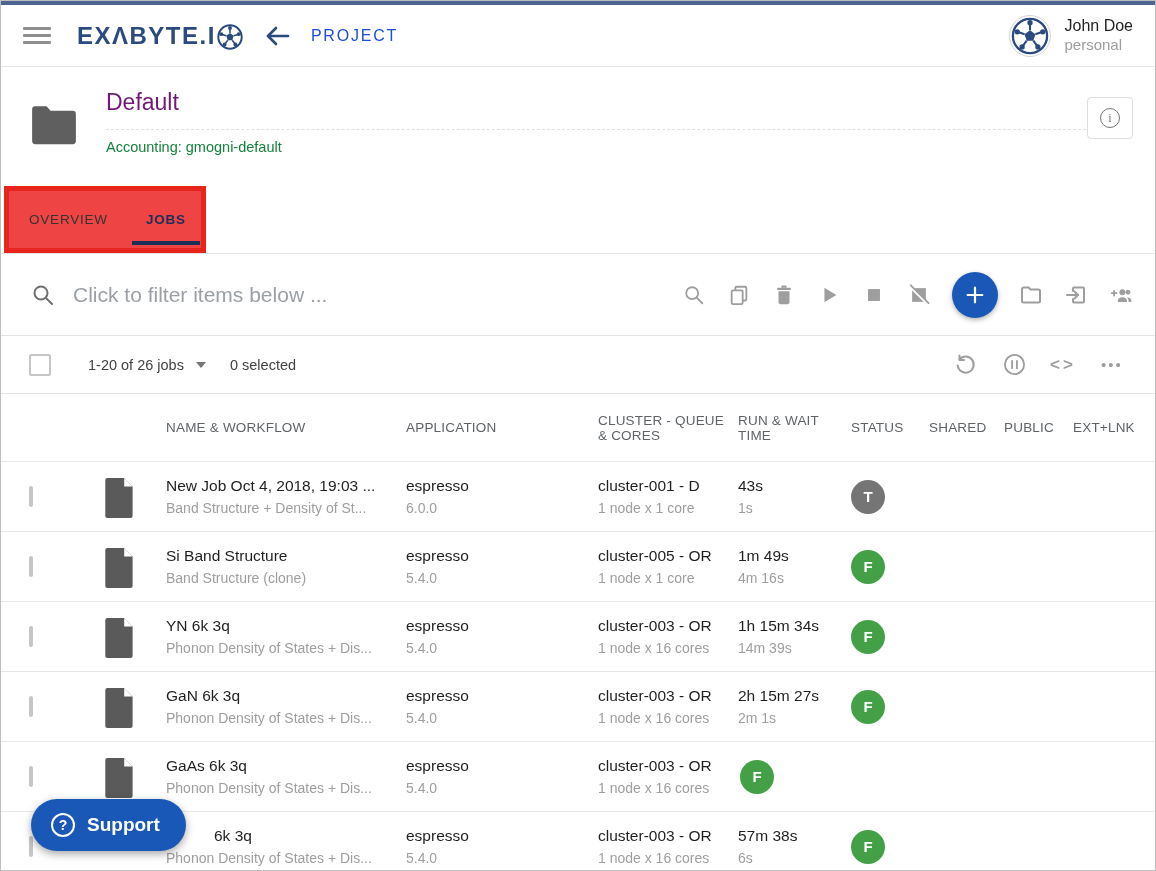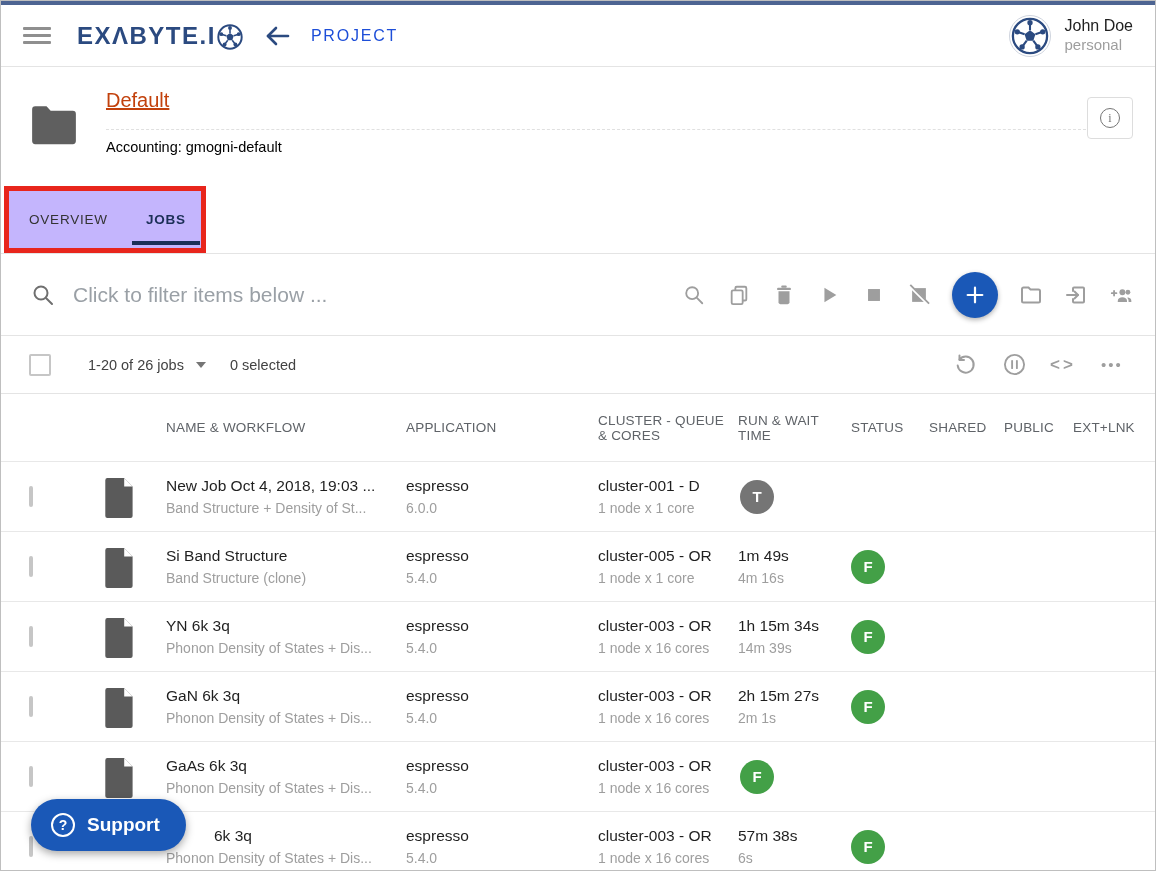--- a/index.html
+++ b/index.html
@@ -22,29 +22,29 @@
   .project-label { margin-left:20px; color:#1d4ed8; font-size:16px; letter-spacing:1.8px; }
   .topbar-right { margin-left:auto; display:flex; align-items:center; gap:14px; }
   .avatar { width:42px; height:42px; border-radius:50%; border:1px solid #cfd4de; display:flex; align-items:center; justify-content:center; background:#fff; cursor:pointer; }
   .user-block { display:flex; flex-direction:column; line-height:1.25; }
   .user-name { font-size:16px; color:#212121; }
   .user-account { font-size:15px; color:#9e9e9e; }
 
   
   .project-head { position:relative; height:119px; }
   .folder-icon { position:absolute; left:28px; top:36px; }
-  .project-title { position:absolute; left:105px; top:22px; font-size:20px; color:#c2410c;text-decoration:underline; }
+  .project-title { position:absolute; left:105px; top:22px; font-size:23px; color:#701a75; }
   .title-divider { position:absolute; left:105px; top:62px; width:980px; border-bottom:1px dashed #e0e0e0; }
-  .project-subtitle { position:absolute; left:105px; top:72px; font-size:14.5px; color:#000000; }
+  .project-subtitle { position:absolute; left:105px; top:72px; font-size:14.5px; color:#15803d; }
   .info-btn { position:absolute; right:22px; top:30px; width:46px; height:42px; border:1px solid #ddd; border-radius:4px; background:#fff; display:flex; align-items:center; justify-content:center; cursor:pointer; }
   .info-glyph { width:20px; height:20px; border:1.6px solid #757575; border-radius:50%; color:#757575; font-size:12px; display:flex; align-items:center; justify-content:center; font-family:"Liberation Serif",serif; }
 
   
   .tabs-row { position:relative; height:68px; border-bottom:1px solid #e4e4e4; background:#fff; }
-  .anno-box { position:absolute; left:3px; top:0; height:100%; width:202px; background:#c4b5fd; border:5px solid #e8251c; display:flex; align-items:center; }
+  .anno-box { position:absolute; left:3px; top:0; height:100%; width:202px; background:#ef4444; border:5px solid #e8251c; display:flex; align-items:center; }
   .tab { position:relative; height:100%; display:flex; align-items:center; cursor:pointer; font-size:13.5px; letter-spacing:.8px; }
   .tab-overview { margin-left:20px; color:#333; }
   .tab-jobs { margin-left:38px; color:#1c2f57; font-weight:bold; }
   .tab-jobs .underline { position:absolute; left:-14px; right:-14px; bottom:3px; height:4px; background:#1c2f57; }
 
   
   .filter-row { height:82px; display:flex; align-items:center; border-bottom:1px solid #e4e4e4; padding:0 22px 0 30px; }
   .filter-input { flex:1; margin-left:18px; border:none; outline:none; font-size:21px; color:#424242; font-family:inherit; min-width:120px; }
   .filter-input::placeholder { color:#9aa0a6; }
   .icon-strip { display:flex; align-items:center; gap:21px; }
@@ -314,20 +314,24 @@
         <div class="cell-sub">Band Structure + Density of St...</div>
         </div>
       <div class="c-app">
           <div class="cell-main">espresso</div>
         <div class="cell-sub">6.0.0</div>
         </div>
       <div class="c-cluster">
           <div class="cell-main">cluster-001 - D</div>
         <div class="cell-sub">1 node x 1 core</div>
         </div>
+      <div class="c-time">
+          <div class="cell-main">43s</div>
+        <div class="cell-sub">1s</div>
+        </div>
       <div class="c-status">
           <span class="status-dot" style="background-color: rgb(117, 117, 117);">T</span>
         </div>
       <div class="c-shared"></div>
         <div class="c-public"></div>
         <div class="c-ext"></div>
     </div>
 
     <div class="trow">
       <div class="c-check"><span class="checkbox"></span></div>

